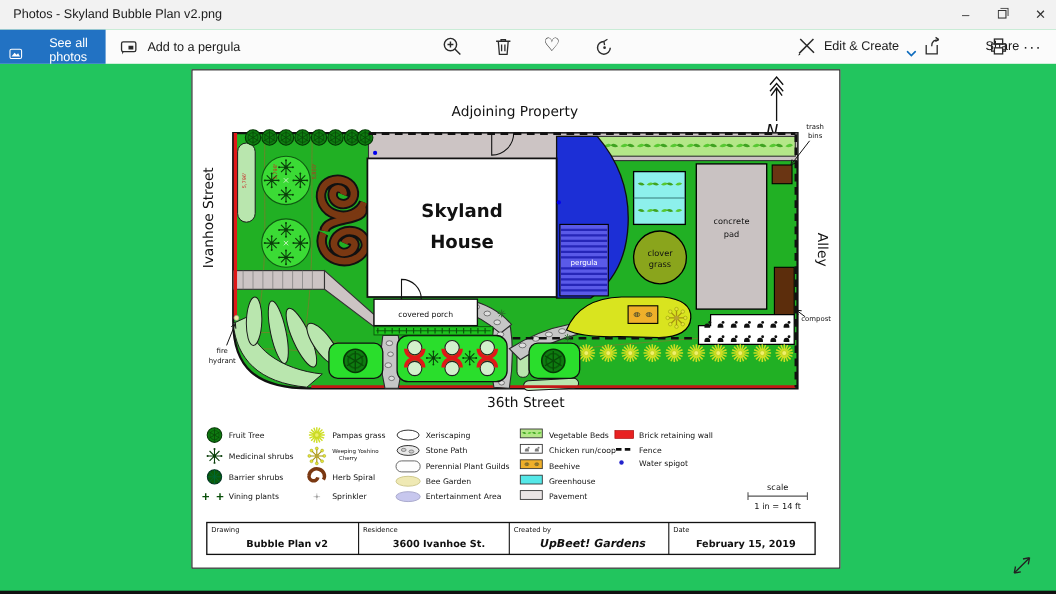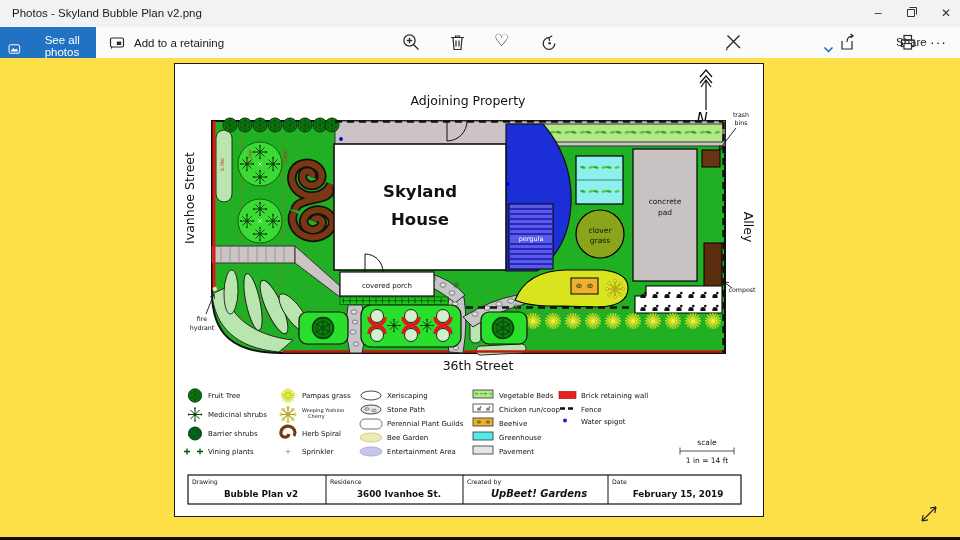--- a/index.html
+++ b/index.html
@@ -1,18 +1,18 @@
 <!DOCTYPE html>
 <html><head>
 <meta charset="utf-8">
 <style>
   html,body{margin:0;padding:0;background:#fff;width:960px;height:540px;overflow:hidden;
     font-family:"Liberation Sans",sans-serif;}
   .abs{position:absolute;}
-  #app{position:relative;width:960px;height:540px;background:#fde047;}
+  #app{position:relative;width:960px;height:540px;background:#22c55e;}
   #titlebar{left:0;top:0;width:960px;height:27px;background:#f2f2f2;}
   #title{left:12px;top:0;height:27px;line-height:27px;font-size:11.5px;color:#1b1b1b;}
   .winbtn{top:0;width:32px;height:27px;text-align:center;line-height:27px;color:#333;font-size:12px;}
   #toolbar{left:0;top:27px;width:960px;height:31px;background:#fbfbfb;}
   #btn-seeall{left:0;top:27px;width:96px;height:31px;background:#2272c3;color:#fff;
     display:flex;align-items:flex-end;gap:24px;padding-left:8px;box-sizing:border-box;font-size:11.5px;}
   #btn-add{left:108px;top:27px;height:31px;display:flex;align-items:center;gap:8px;font-size:11.5px;color:#1b1b1b;}
   .toolicon{top:33px;width:19px;height:19px;}
   .toollabel{top:27px;height:31px;line-height:31px;font-size:11.5px;color:#1b1b1b;}
   #page{left:174px;top:63px;width:588px;height:452px;background:#fff;border:1.5px solid #1c1c1c;}
@@ -44,21 +44,21 @@
     </svg>
     <span>See all photos</span>
   </div>
 
   <div id="btn-add" class="abs">
     <svg width="18" height="18" viewBox="0 0 18 18">
       <rect x="2.5" y="4" width="13" height="9" rx="1.5" fill="none" stroke="#2b2b2b" stroke-width="1.2"></rect>
       <rect x="8.8" y="7.6" width="4.4" height="3.4" fill="#2b2b2b"></rect>
       <path d="M4.5,13 L3,15.5 L3,13 Z" fill="#2b2b2b"></path>
     </svg>
-    <span>Add to a retaining</span>
+    <span>Add to a pergula</span>
   </div>
 
   <div class="toolicon abs" style="left:402px;">
     <svg width="19" height="19" viewBox="0 0 19 19">
       <circle cx="7.5" cy="7.5" r="5.6" fill="none" stroke="#2b2b2b" stroke-width="1.3"></circle>
       <path d="M11.7,11.7 L16.5,16.5 M7.5,4.8 V10.2 M4.8,7.5 H10.2" stroke="#2b2b2b" stroke-width="1.3" fill="none"></path>
     </svg>
   </div>
   <div class="toolicon abs" style="left:448px;">
     <svg width="19" height="19" viewBox="0 0 19 19">
@@ -75,20 +75,21 @@
       <circle cx="9.6" cy="10.3" r="1.2" fill="#2b2b2b"></circle>
     </svg>
   </div>
 
   <div class="toolicon abs" style="left:724px;">
     <svg width="19" height="19" viewBox="0 0 19 19">
       <path d="M2.5,15.5 L13.5,4.5 M13.5,4.5 l2,-2 M5.5,4.5 L16,15 M3.5,2.5 l2,2" fill="none" stroke="#2b2b2b" stroke-width="1.4"></path>
       <path d="M2.5,15.5 l-0.8,2 2,-0.8 z" fill="#2b2b2b"></path>
     </svg>
   </div>
+  <div class="toollabel abs" style="left:749px;">Edit &amp; Create</div>
   <div class="abs" style="left:824px;top:39px;">
     <svg width="9" height="6" viewBox="0 0 9 6">
         <path d="M0.5,0.5 L4.5,4.5 L8.5,0.5" fill="none" stroke="#0f6cbd" stroke-width="1.5"></path>
       </svg>
   </div>
   <div class="toolicon abs" style="left:838px;">
     <svg width="19" height="19" viewBox="0 0 19 19">
       <path d="M4,8 v8 h10 v-8" fill="none" stroke="#2b2b2b" stroke-width="1.2"></path>
       <path d="M9,9 C9,4.5 11.5,3 15.5,3 M15.5,3 l-3,-2 M15.5,3 l-3.2,1.6" fill="none" stroke="#2b2b2b" stroke-width="1.2"></path>
     </svg>

